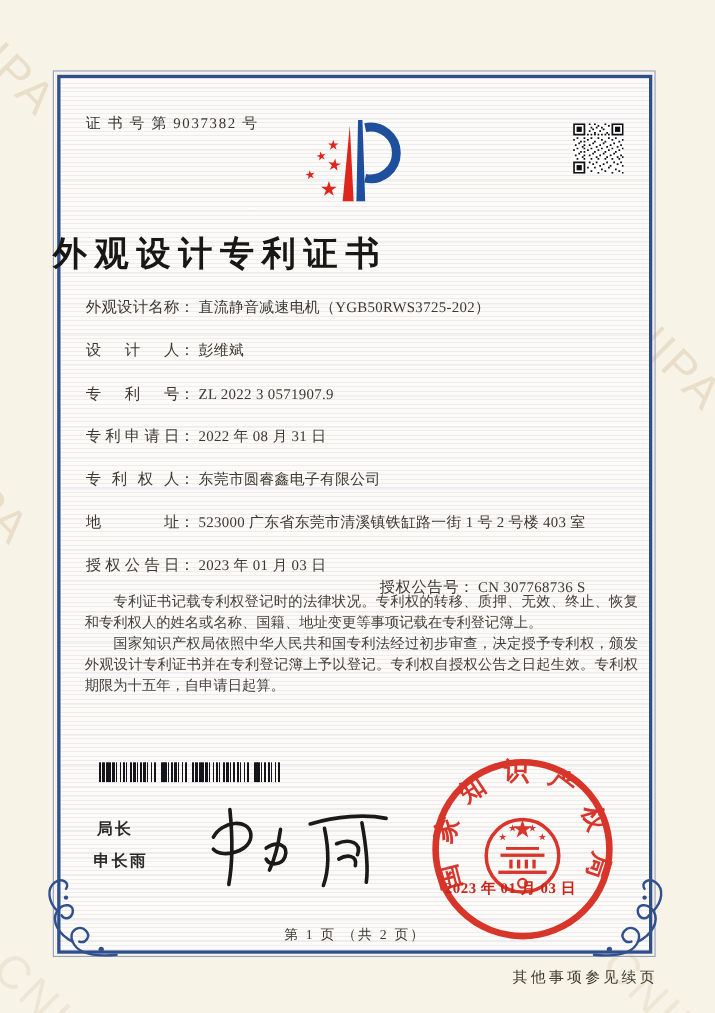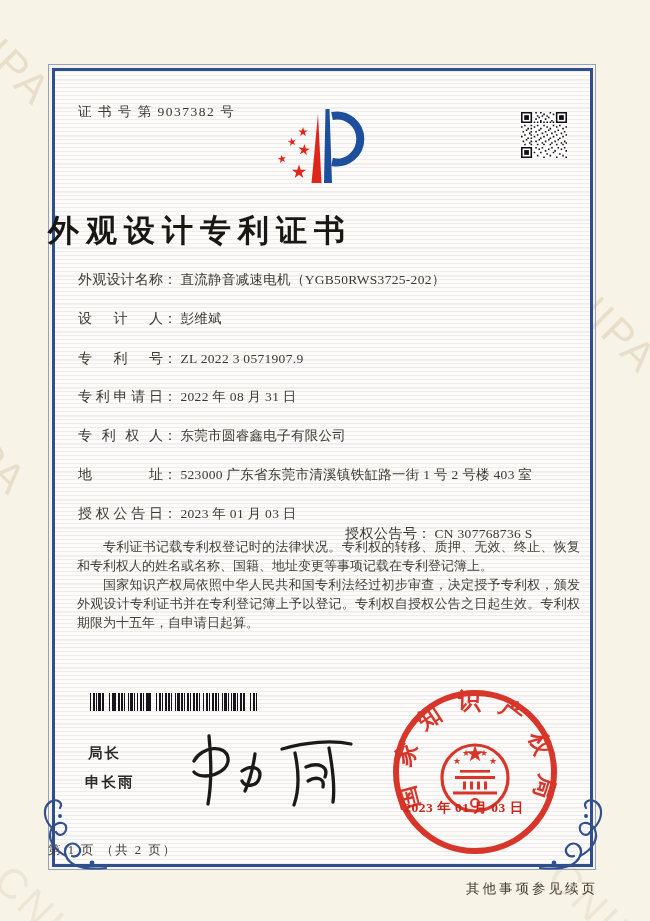--- a/index.html
+++ b/index.html
@@ -60,21 +60,21 @@
   }
   .issuer-name{
     position:absolute;left:85px;top:773px;font-size:14.5px;font-weight:600;color:#2c2a26;
     font-family:"Liberation Sans","DejaVu Sans",sans-serif;letter-spacing:2px;
   }
   .seal-date{
     position:absolute;left:398px;top:799px;width:132px;text-align:center;
     font-size:13.5px;font-weight:bold;color:#c92417;letter-spacing:0.5px;z-index:5;white-space:nowrap;
   }
   .page-indicator{
-    position:absolute;left:48px;top:842px;width:550px;text-align:left;
+    position:absolute;left:48px;top:842px;width:550px;text-align:center;
     font-size:12.5px;color:#3d3830;letter-spacing:2px;
   }
   .continuation{
     position:absolute;left:48px;top:880px;width:550px;text-align:right;
     font-size:13.5px;color:#403a31;letter-spacing:3px;z-index:3;
   }
   svg{display:block;}
   .seal-svg{opacity:0.93;z-index:4;}
   .flourish{z-index:4;}
   .flourish.mirror{transform:scaleX(-1);}

